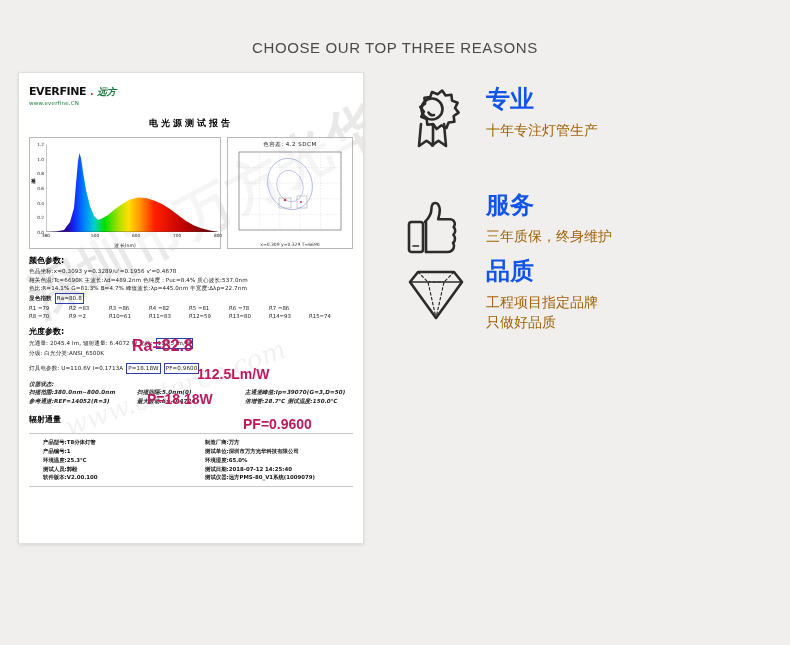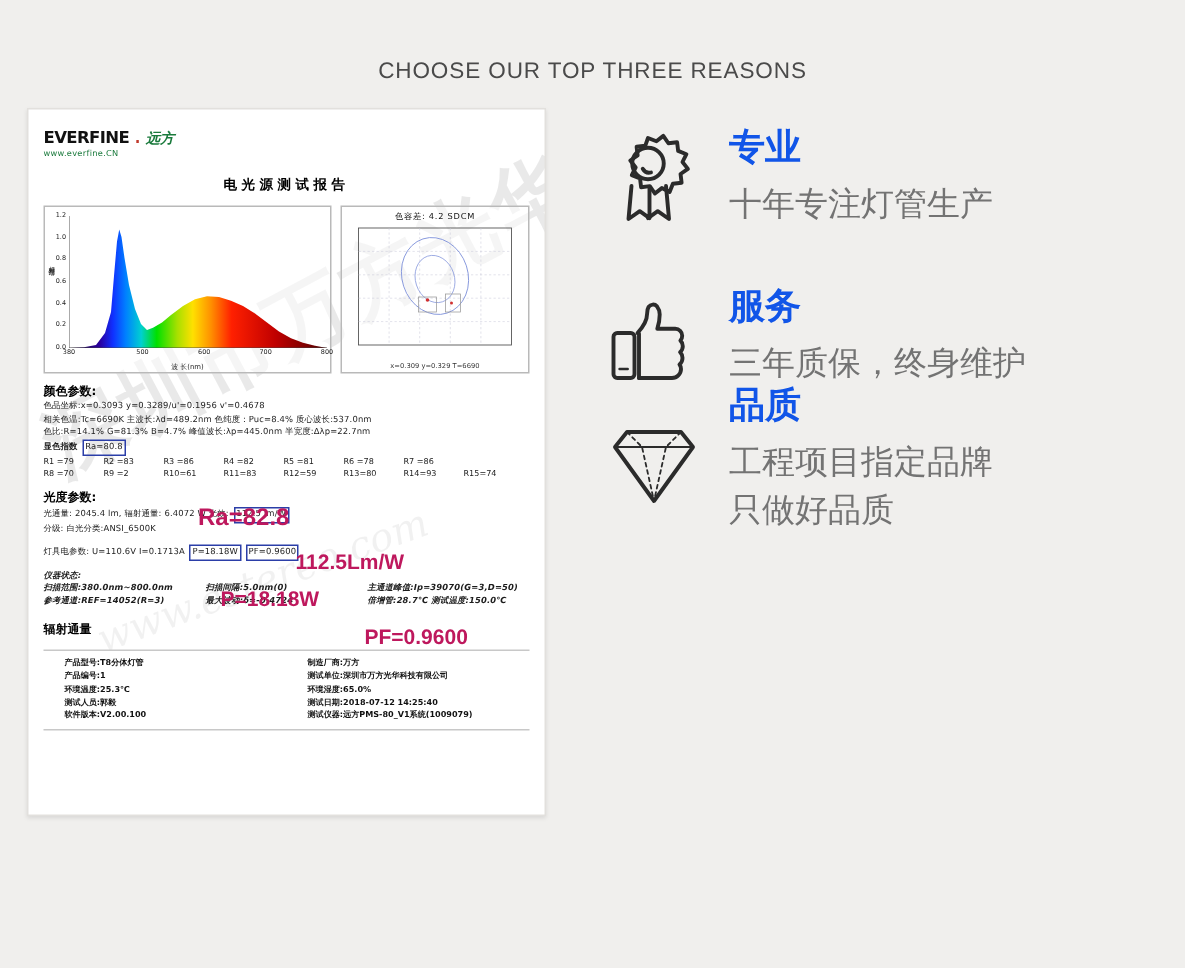--- a/index.html
+++ b/index.html
@@ -92,24 +92,24 @@
   .ov-p{left:128px;top:318px;font-size:14px;}
   .ov-pf{left:224px;top:343px;font-size:14px;}
   
   .ital{font-style:italic;font-weight:bold;}
   .grid2{display:flex;gap:0;}
   .grid2 > div{flex:1;}
   .foot-tbl{display:flex;border-top:1px solid #c8c8c8;border-bottom:1px solid #c8c8c8;padding:4px 0;}
   .foot-tbl > div{flex:1;padding-left:14px;}
   .foot-ln{font-size:5.4px;color:#111;line-height:1.65;font-weight:bold;white-space:nowrap;}
   
-  .feature{display:flex;align-items:center;margin-bottom:40px;}
+  .feature{display:flex;align-items:flex-start;margin-bottom:40px;}
   .feat-icon{width:64px;height:64px;flex:0 0 64px;margin-right:18px;margin-top:2px;}
   .feat-title{font-size:24px;font-weight:bold;color:#1155e8;line-height:1.05;}
-  .feat-desc{font-size:22px;color:#737373;margin-top:9px;line-height:1.45;}
+  .feat-desc{font-size:14px;color:#a16207;margin-top:9px;line-height:1.45;}
 </style>
 </head>
 <body>
 
 <div class="header">
   <div class="subhead">CHOOSE OUR TOP THREE REASONS</div>
 </div>
 
 <div class="body-wrap">
 

